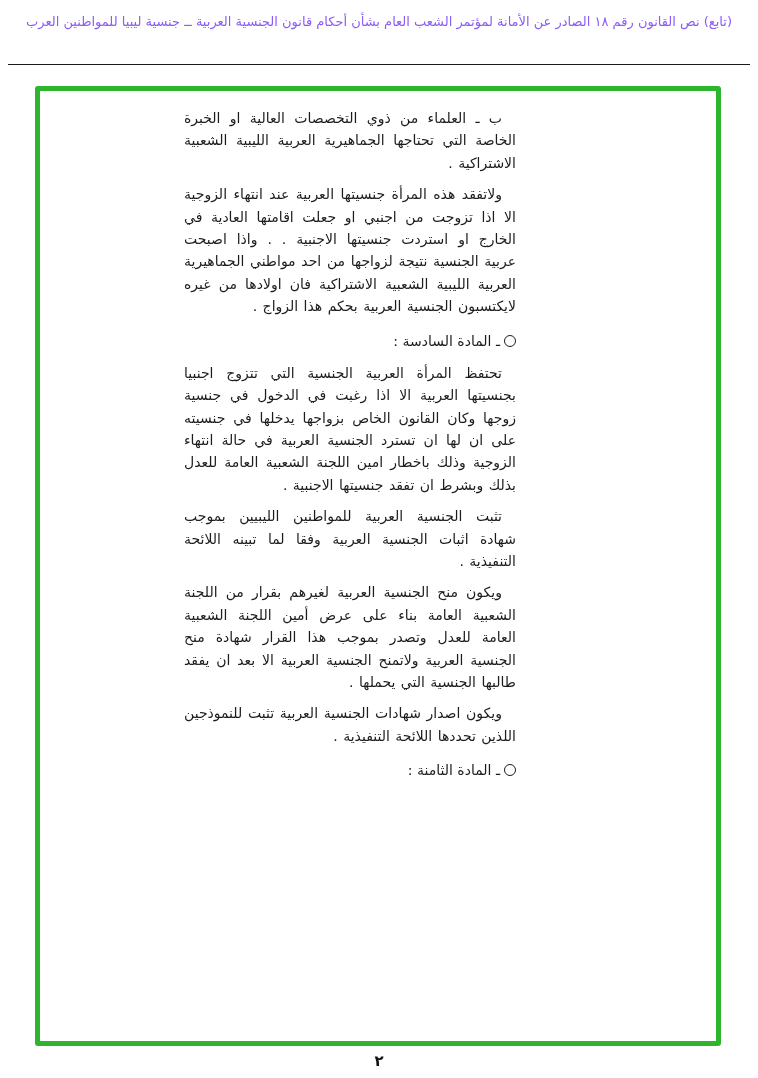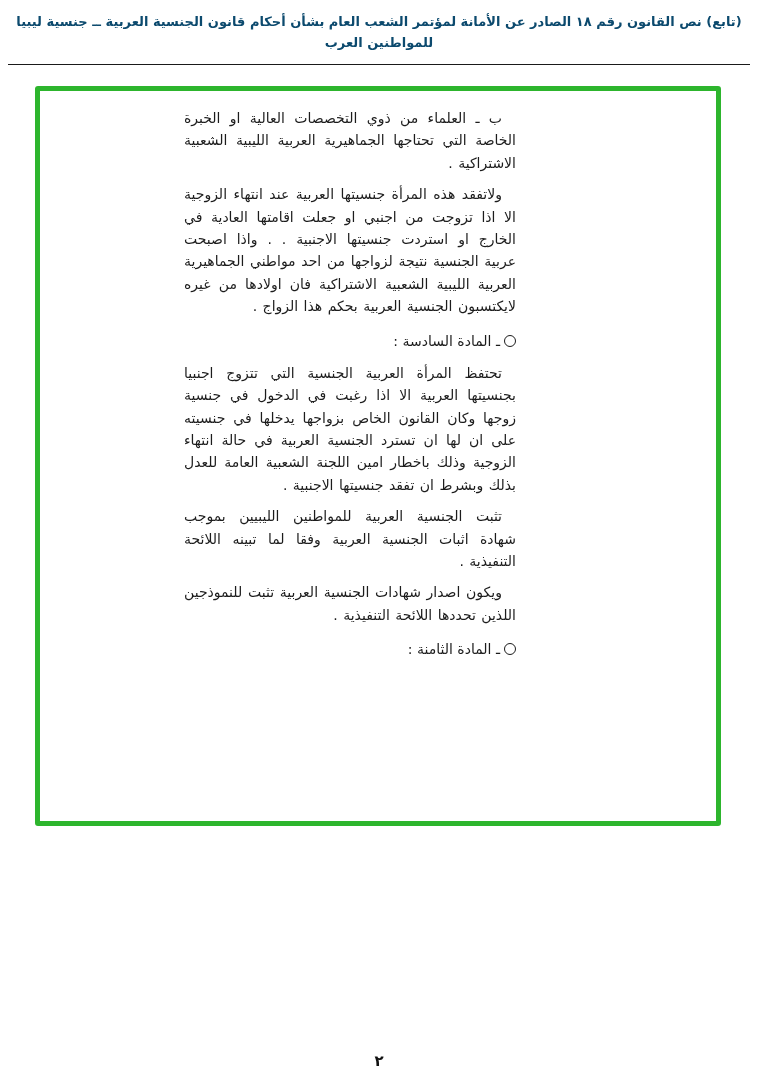--- a/index.html
+++ b/index.html
@@ -19,22 +19,22 @@
   
   .header {
     position: absolute;
     top: 12px;
     left: 8px;
     right: 8px;
     text-align: center;
   }
   .header-line1 {
     font-size: 13px;
-    font-weight: 700;
-    color: #0c4a6e;
+    font-weight: 400;
+    color: #8b5cf6;
     letter-spacing: 0;
     line-height: 1.6;
   }
   .header-line2 {
     font-size: 10.5px;
     font-weight: 700;
     color: #222;
     margin-top: 4px;
   }
   .rule {
@@ -45,21 +45,21 @@
     border: none;
     border-top: 1.5px solid #1a1a1a;
     margin: 0;
   }
   
   .frame {
     position: absolute;
     top: 86px;
     left: 35px;
     width: 686px;
-    height: 740px;
+    height: 960px;
     border: 5px solid #2db52d;
     border-radius: 3px;
     background: #ffffff;
     box-sizing: border-box;
     overflow: hidden;
   }
   
   .text-column {
     direction: rtl;
     width: 332px;
@@ -115,20 +115,21 @@
 
   <hr class="rule">
 
   <div class="frame" style="border-color: rgb(45, 181, 45);">
     <div class="text-column">
         <p class="para">ب ـ العلماء من ذوي التخصصات العالية او الخبرة الخاصة التي تحتاجها الجماهيرية العربية الليبية الشعبية الاشتراكية .</p>
         <p class="para">ولاتفقد هذه المرأة جنسيتها العربية عند انتهاء الزوجية الا اذا تزوجت من اجنبي او جعلت اقامتها العادية في الخارج او استردت جنسيتها الاجنبية . . واذا اصبحت عربية الجنسية نتيجة لزواجها من احد مواطني الجماهيرية العربية الليبية الشعبية الاشتراكية فان اولادها من غيره لايكتسبون الجنسية العربية بحكم هذا الزواج .</p>
         <p class="heading"><span class="circle"></span><span>ـ المادة السادسة :</span></p>
         <p class="para">تحتفظ المرأة العربية الجنسية التي تتزوج اجنبيا بجنسيتها العربية الا اذا رغبت في الدخول في جنسية زوجها وكان القانون الخاص بزواجها يدخلها في جنسيته على ان لها ان تسترد الجنسية العربية في حالة انتهاء الزوجية وذلك باخطار امين اللجنة الشعبية العامة للعدل بذلك وبشرط ان تفقد جنسيتها الاجنبية .</p>
         <p class="para">تثبت الجنسية العربية للمواطنين الليبيين بموجب شهادة اثبات الجنسية العربية وفقا لما تبينه اللائحة التنفيذية .</p>
+        <p class="para">ويكون منح الجنسية العربية لغيرهم بقرار من اللجنة الشعبية العامة بناء على عرض أمين اللجنة الشعبية العامة للعدل وتصدر بموجب هذا القرار شهادة منح الجنسية العربية ولاتمنح الجنسية العربية الا بعد ان يفقد طالبها الجنسية التي يحملها .</p>
         <p class="para">ويكون اصدار شهادات الجنسية العربية تثبت للنموذجين اللذين تحددها اللائحة التنفيذية .</p>
         <p class="heading"><span class="circle"></span><span>ـ المادة الثامنة :</span></p>
       </div>
   </div>
 
   <div class="page-number">٢</div>
 
 </div>
 
 </body></html>

